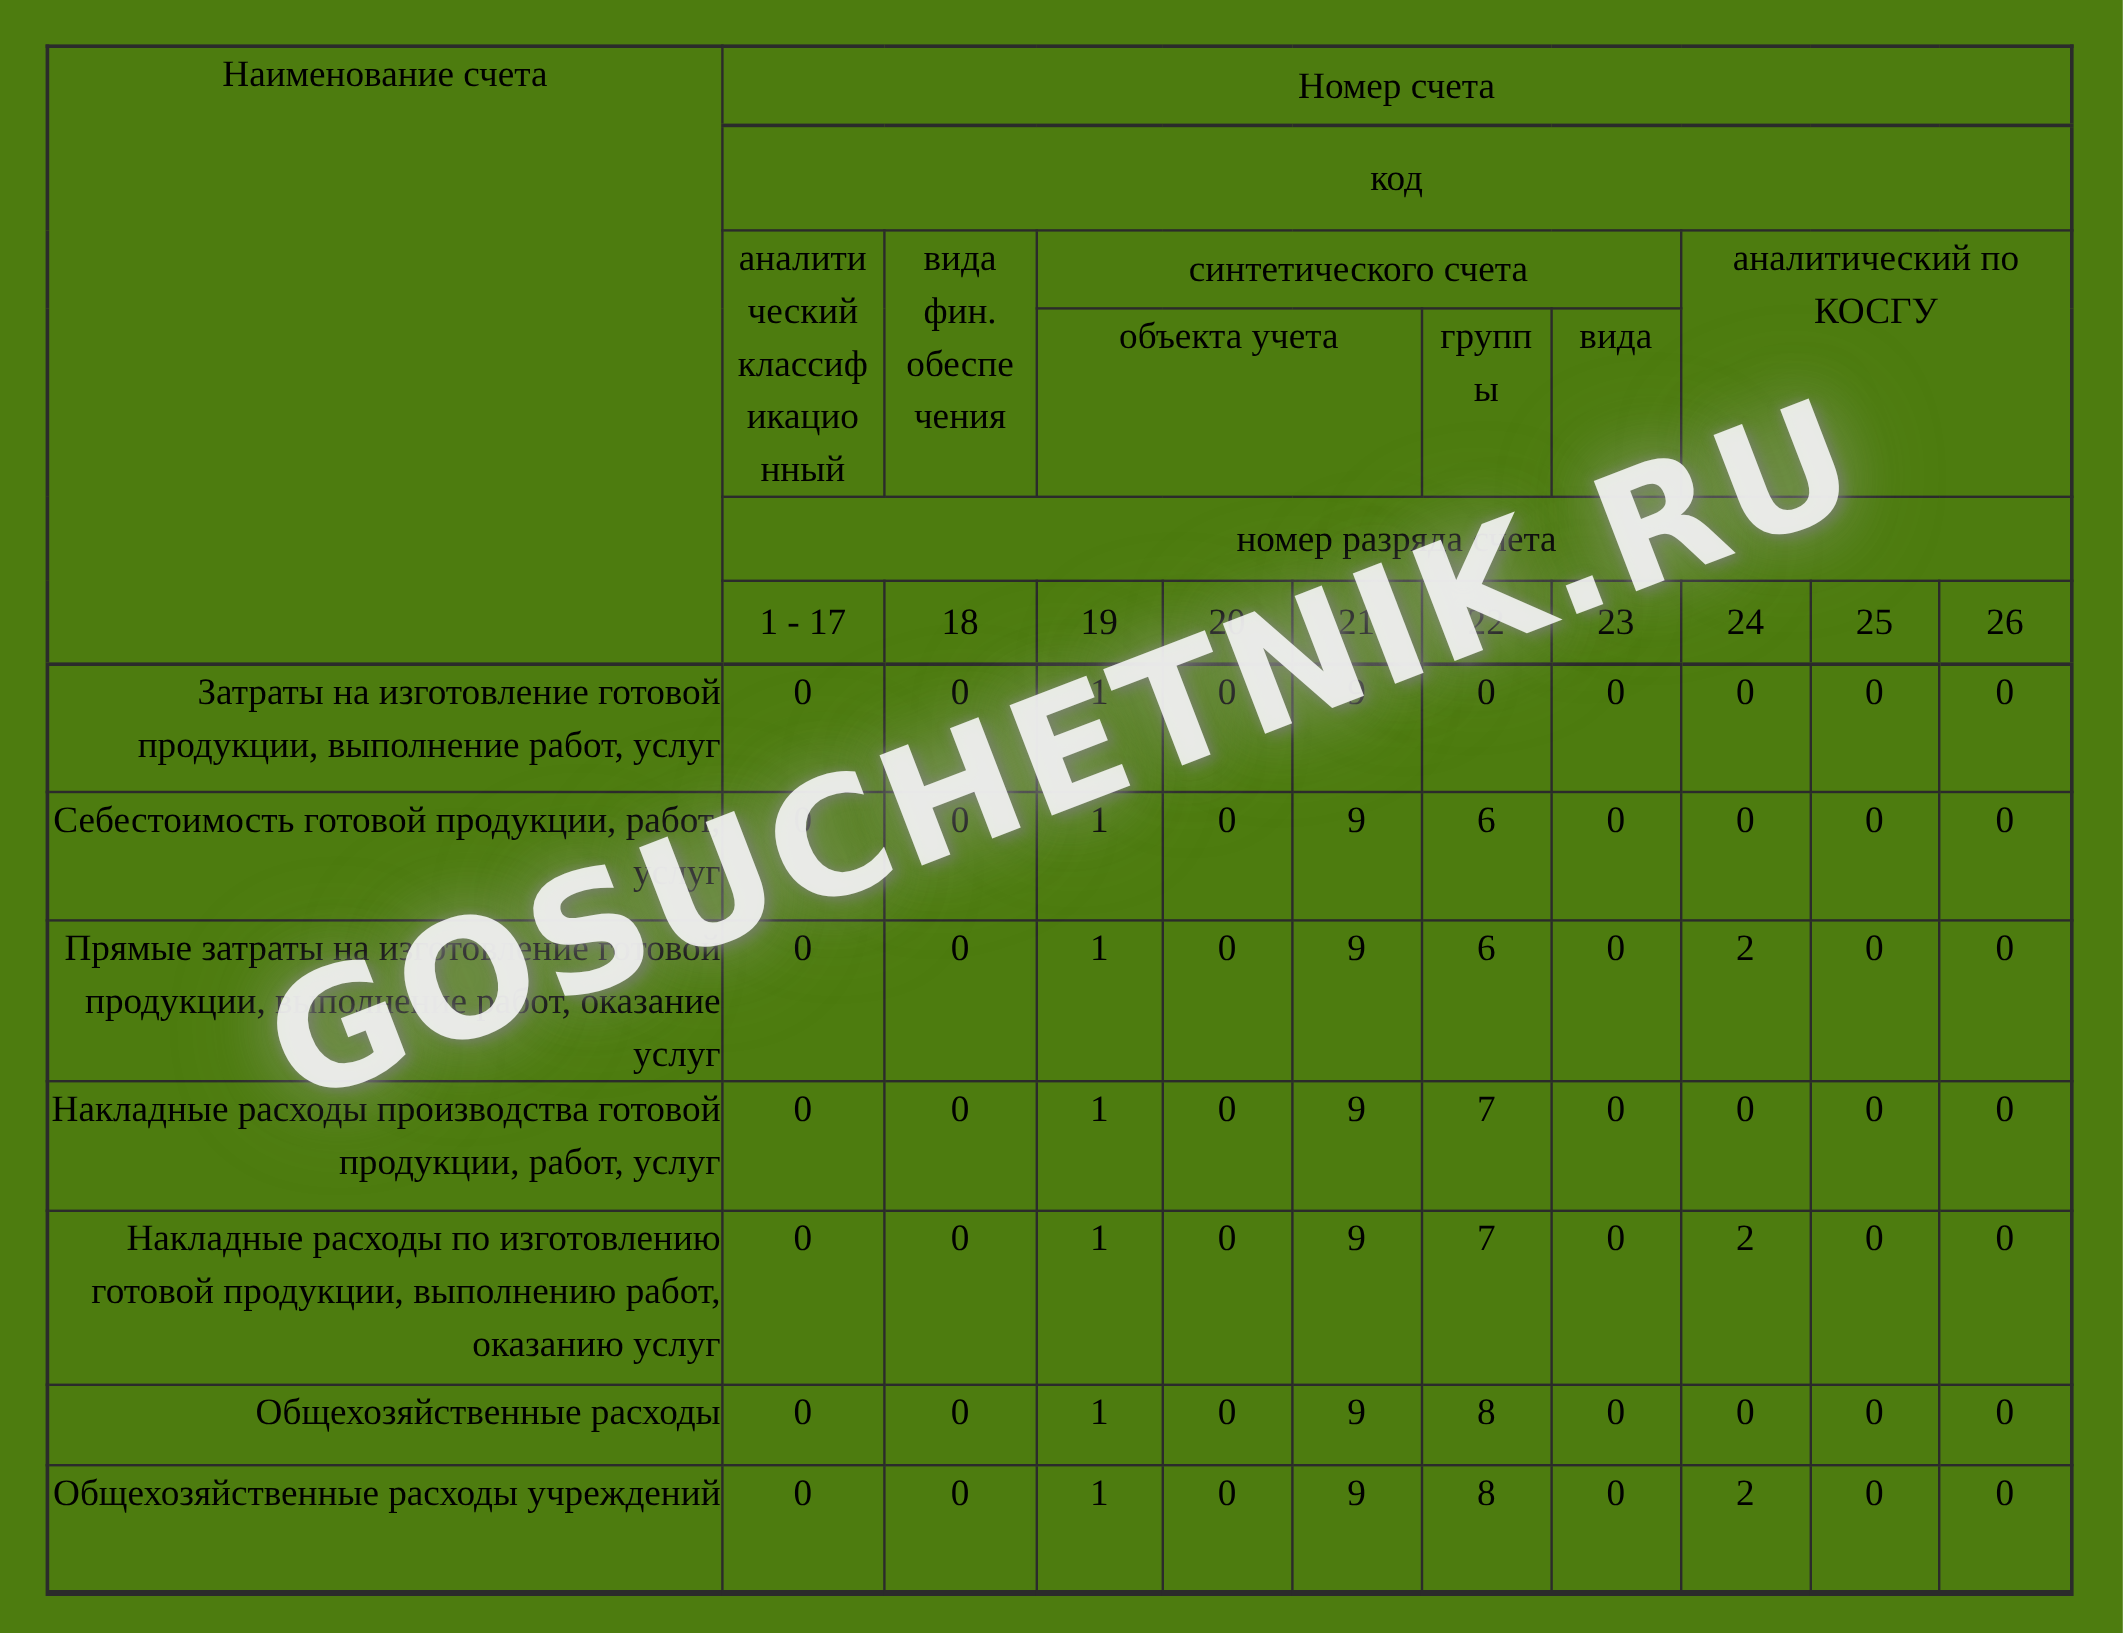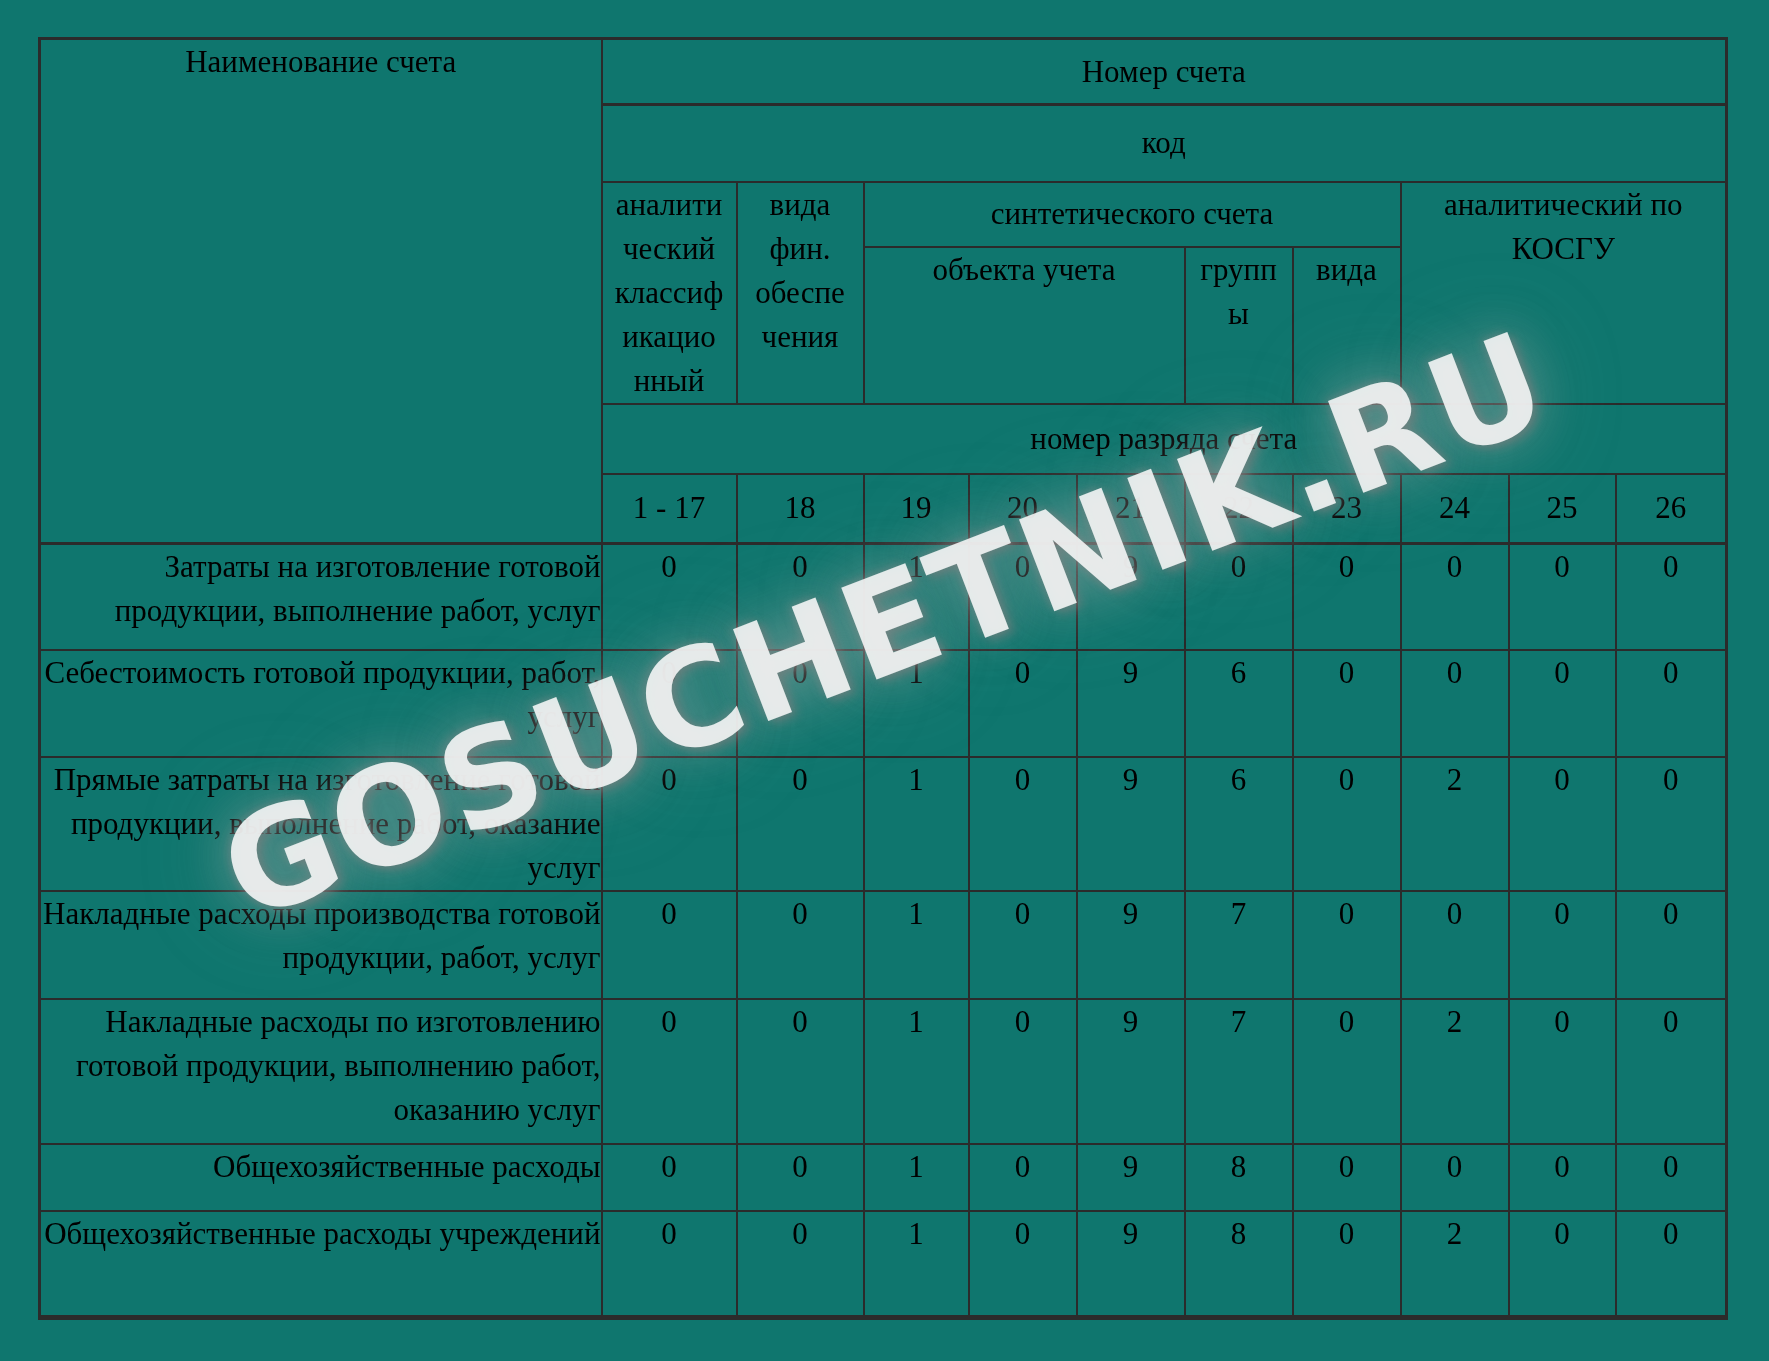--- a/index.html
+++ b/index.html
@@ -11,21 +11,21 @@
     width: 1769px;
     height: 1361px;
     position: relative;
     overflow: hidden;
     font-family: "Liberation Serif", serif;
     color: #000000;
   }
   .sheet {
     position: absolute;
     inset: 0;
-    background: #0f766e;
+    background: #4d7c0f;
   }
   table.acc {
     position: absolute;
     left: 38px;
     top: 37px;
     border-collapse: collapse;
     table-layout: fixed;
     width: 1687px;
     border: 3px solid #2b2b2b;
     border-bottom-width: 5px;
@@ -103,21 +103,21 @@
       <col style="width:107px">
         <col style="width:111px">
     </colgroup>
 
     <tbody>
         <tr class="h1" style="height:66px">
       <td rowspan="6" class="name-head">Наименование счета</td>
       <td colspan="10" class="c mid">Номер счета</td>
     </tr>
 
-    <tr class="h2" style="height:77px">
+    <tr class="h2" style="height:87px">
       <td colspan="10" class="c mid">код</td>
     </tr>
 
     <tr class="h3a" style="height:64px">
       <td rowspan="2" class="c top prewrap hdr pt4">аналити
 ческий
 классиф
 икацио
 нный</td>
       <td rowspan="2" class="c top prewrap hdr pt4">вида

